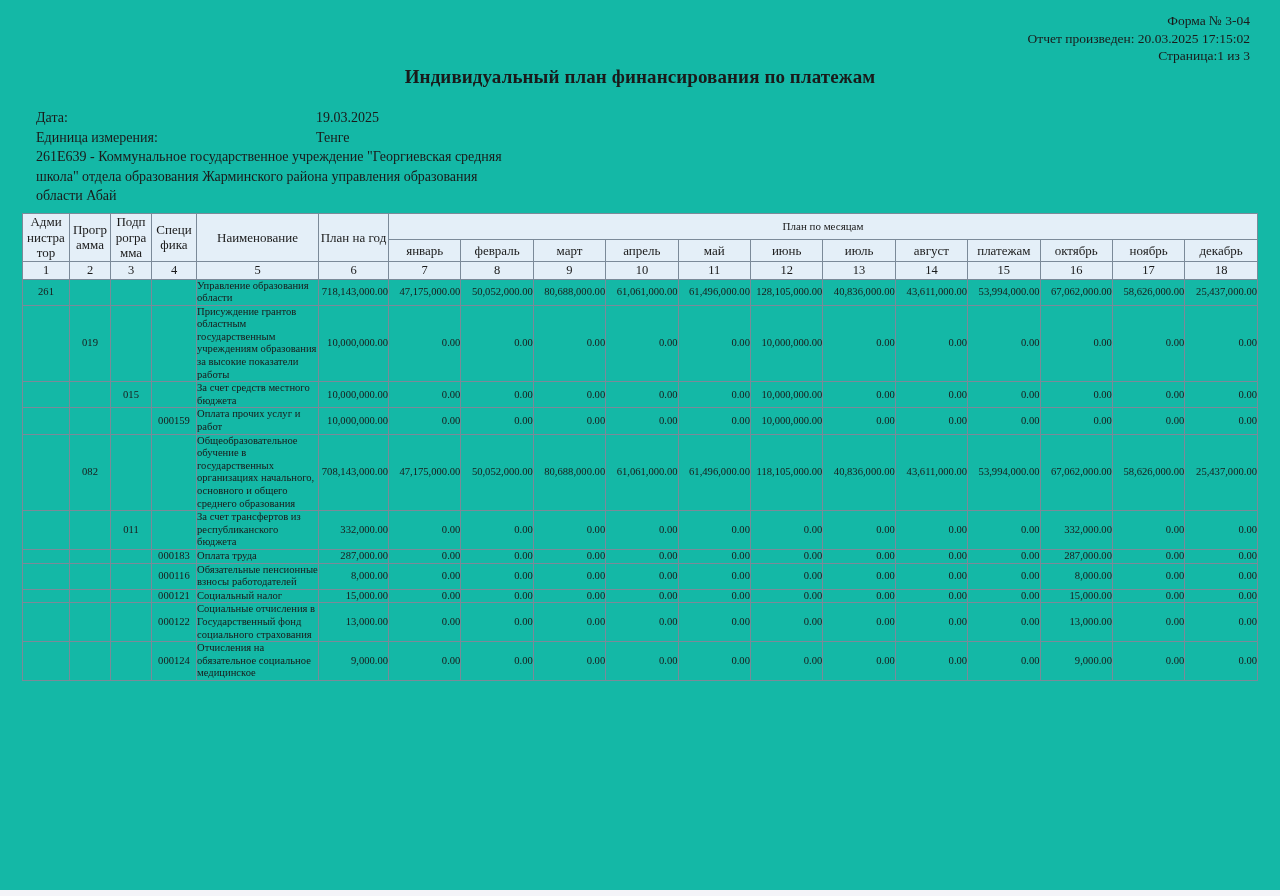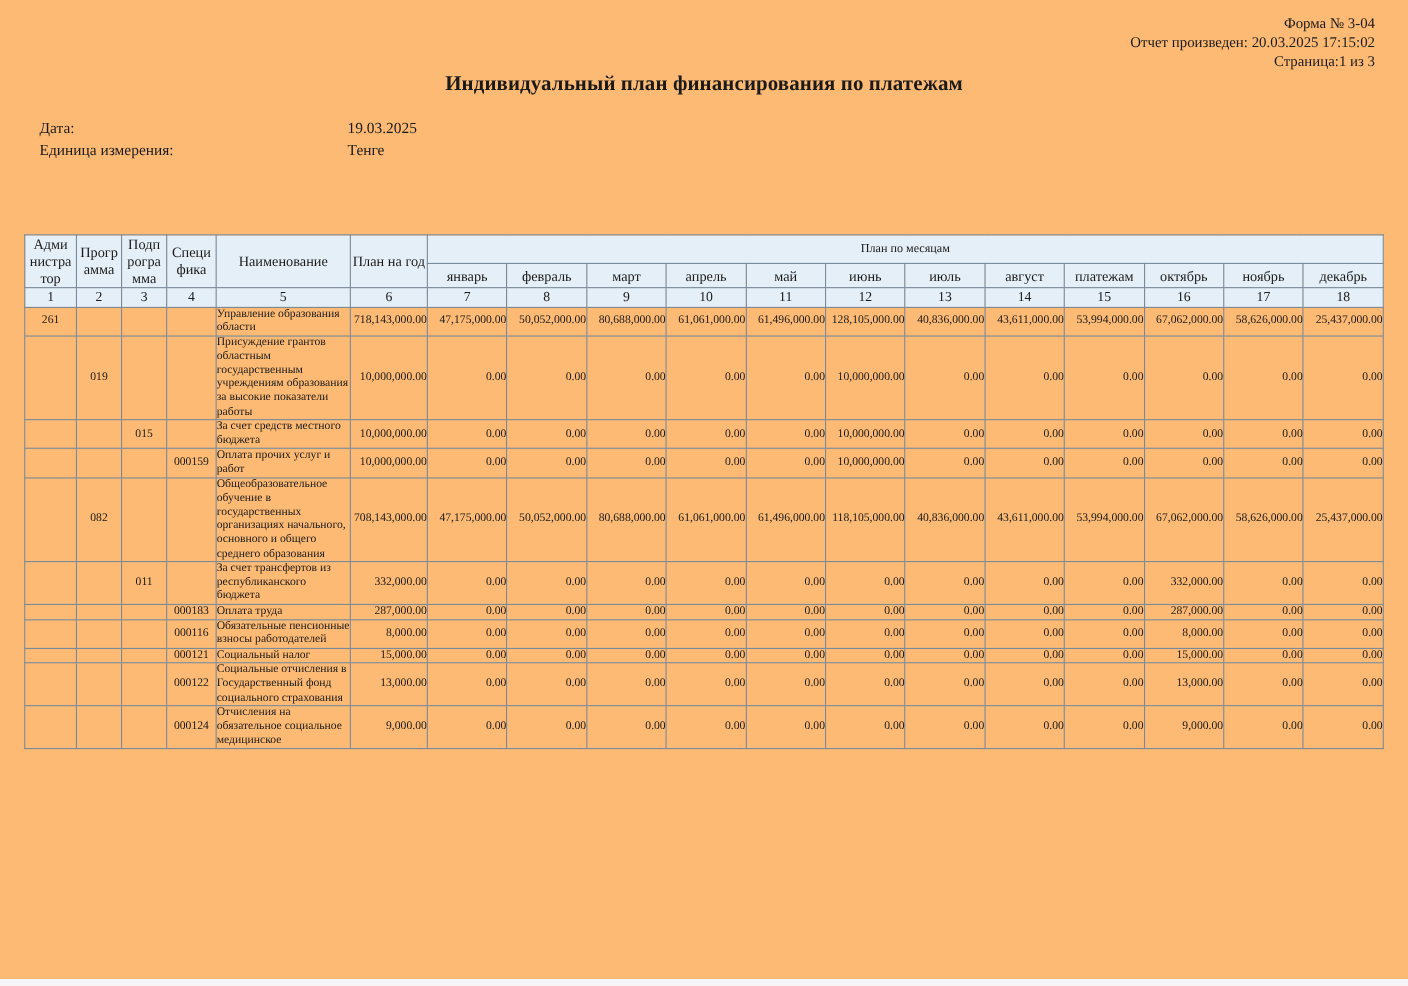--- a/index.html
+++ b/index.html
@@ -12,21 +12,21 @@
     height: 896px;
     font-family: "Liberation Serif", "DejaVu Serif", serif;
     color: #1a1a1a;
     overflow: hidden;
     position: relative;
   }
   .page {
     position: relative;
     width: 1280px;
     height: 890px;
-    background: #fdba74;
+    background: #14b8a6;
     overflow: hidden;
   }
   .bottom-strip {
     position: absolute;
     left: 0;
     top: 890px;
     width: 1280px;
     height: 6px;
     background: #f4f4f8;
   }
@@ -157,20 +157,25 @@
   <div class="info-block">
     <div class="info-row">
       <div class="info-label">Дата:</div>
       <div class="info-value">19.03.2025</div>
     </div>
     <div class="info-row">
       <div class="info-label">Единица измерения:</div>
       <div class="info-value">Тенге</div>
     </div>
     <div class="info-row">
+      <div class="info-value">
+        <span class="ln">261E639 - Коммунальное государственное учреждение "Георгиевская средняя</span>
+        <span class="ln">школа" отдела образования Жарминского района управления образования</span>
+        <span class="ln">области Абай</span>
+      </div>
     </div>
   </div>
 
   <div class="tbl-wrap">
     <table class="fin">
       <colgroup>
         <col class="c-adm">
           <col class="c-prog">
           <col class="c-sub">
           <col class="c-spec">

